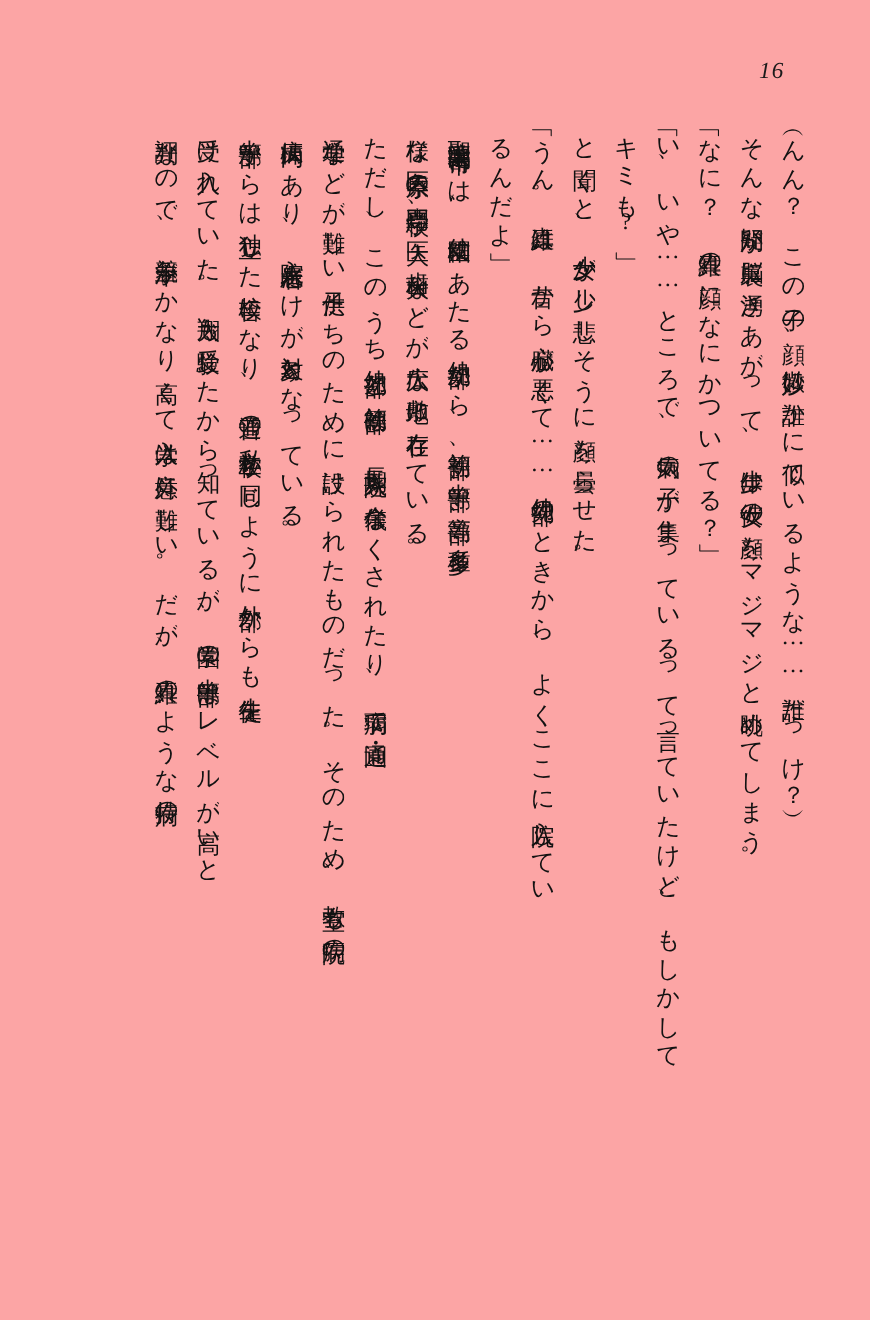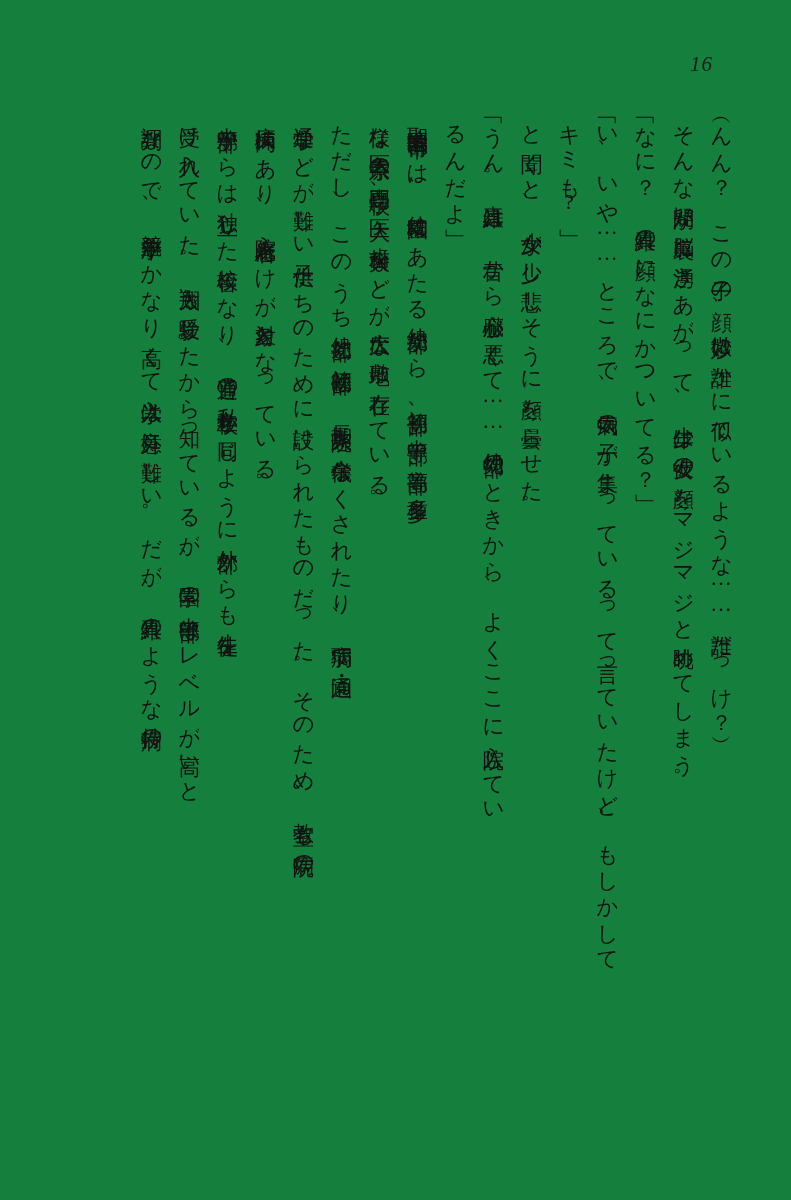--- a/index.html
+++ b/index.html
@@ -4,21 +4,21 @@
 <style>
   html, body {
     margin: 0;
     padding: 0;
     background: #ffffff;
   }
   .page {
     position: relative;
     width: 791px;
     height: 1200px;
-    background: #15803d;
+    background: #fca5a5;
     overflow: hidden;
     font-family: "Liberation Serif", "DejaVu Serif", serif;
     color: #111111;
   }
   .page-number {
     position: absolute;
     top: 52px;
     right: 78px;
     font-size: 21px;
     font-family: "Liberation Serif", "DejaVu Serif", serif;

